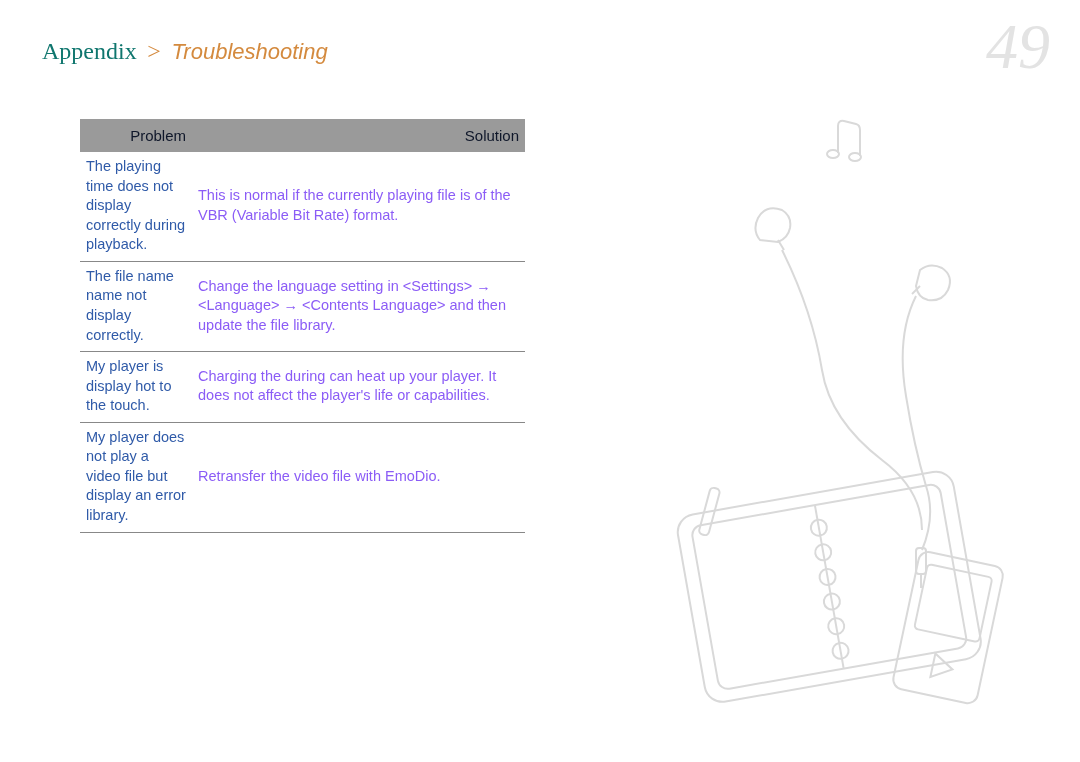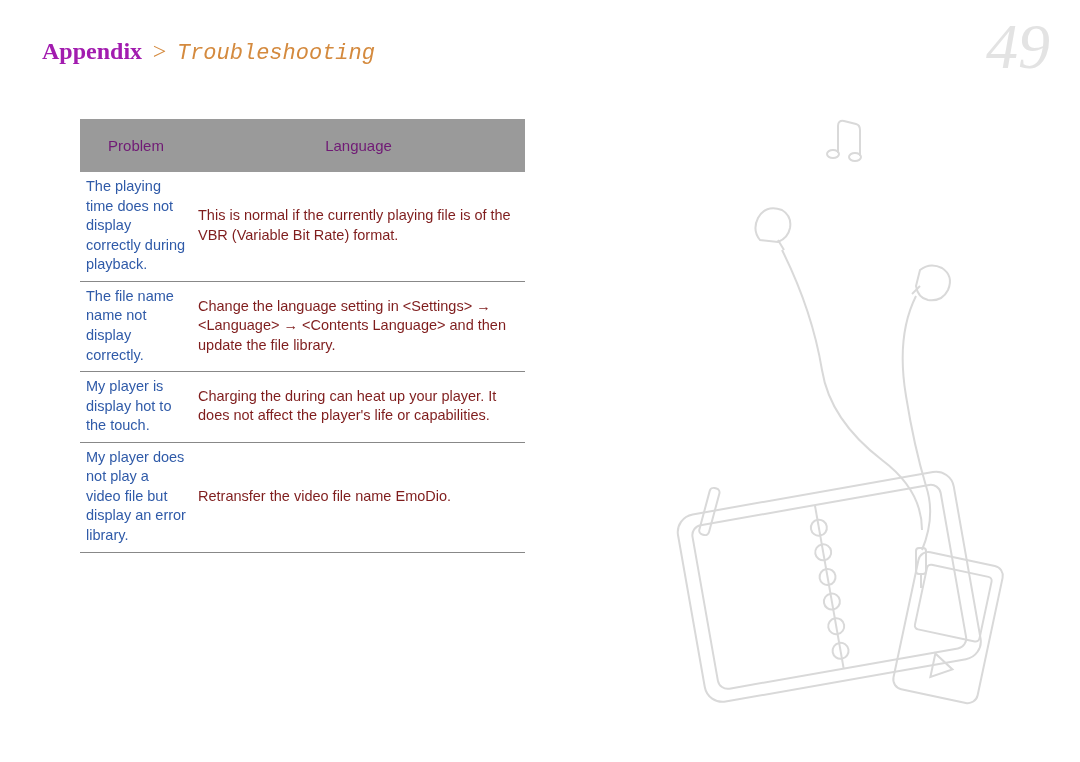--- a/index.html
+++ b/index.html
@@ -22,32 +22,31 @@
       right: 30px;
       display: flex;
       justify-content: space-between;
       align-items: center;
     }
     .breadcrumb {
       font-size: 24px;
       font-weight: 400;
     }
     .breadcrumb-section {
-      color: #a21caf;
+      color: #0f766e;
       font-family: Georgia, 'Times New Roman', serif;
-      font-weight: bold;
     }
     .breadcrumb-sep {
       color: #d48a3e;
       font-family: Georgia, 'Times New Roman', serif;
       margin: 0 4px;
     }
     .breadcrumb-page {
       color: #d48a3e;
-      font-family: Liberation Mono, monospace;
+      font-family: Liberation Sans, sans-serif;
       font-style: italic;
       font-size: 22px;
     }
     .page-number {
       font-family: Georgia, 'Times New Roman', serif;
       font-size: 64px;
       font-style: italic;
       color: #e3e3e3;
       font-weight: 300;
       margin-top: -8px;
@@ -57,41 +56,41 @@
       top: 119px;
       left: 80px;
       width: 445px;
     }
     .tbl {
       width: 100%;
       border-collapse: collapse;
     }
     .tbl th {
       background: #9a9a9a;
-      color: #701a75;
-      text-align: center;
+      color: #0f172a;
+      text-align: right;
       font-weight: 400;
       font-size: 15px;
-      padding: 18px 6px;
+      padding: 8px 6px;
     }
     .tbl th:first-child {
       width: 112px;
     }
     .tbl td {
       font-size: 14.5px;
       padding: 5px 6px 6px 6px;
       vertical-align: middle;
       border-bottom: 1px solid #888;
       line-height: 1.35;
     }
     .tbl td.problem {
       color: #2f5aa8;
     }
     .tbl td.solution {
-      color: #7f1d1d;
+      color: #8b5cf6;
     }
     .illustration {
       position: absolute;
       right: 10px;
       top: 110px;
       width: 400px;
       height: 620px;
       pointer-events: none;
     }
   </style>
@@ -105,39 +104,39 @@
     <span class="breadcrumb-page">Troubleshooting</span>
   </div>
   <div class="page-number">49</div>
 </div>
 
 <div class="table-wrap">
   <table class="tbl">
     <thead>
       <tr>
         <th>Problem</th>
-        <th>Language</th>
+        <th>Solution</th>
       </tr>
     </thead>
     <tbody>
       <tr>
         <td class="problem">The playing time does not display correctly during playback.</td>
         <td class="solution">This is normal if the currently playing file is of the VBR (Variable Bit Rate) format.</td>
       </tr>
       <tr>
         <td class="problem">The file name name not display correctly.</td>
         <td class="solution">Change the language setting in &lt;Settings&gt; → &lt;Language&gt; → &lt;Contents Language&gt; and then update the file library.</td>
       </tr>
       <tr>
         <td class="problem">My player is display hot to the touch.</td>
         <td class="solution">Charging the during can heat up your player. It does not affect the player's life or capabilities.</td>
       </tr>
       <tr>
         <td class="problem">My player does not play a video file but display an error library.</td>
-        <td class="solution">Retransfer the video file name EmoDio.</td>
+        <td class="solution">Retransfer the video file with EmoDio.</td>
       </tr>
     </tbody>
   </table>
 </div>
 
 <svg class="illustration" viewBox="0 0 400 620" xmlns="http://www.w3.org/2000/svg">
   <g fill="none" stroke="#d9d9d9" stroke-width="2">
 
     <g transform="translate(150,8)">
       <path d="M18 35 L18 8 Q18 2 24 3 L36 6 Q40 7 40 12 L40 38" stroke-width="2"></path>

